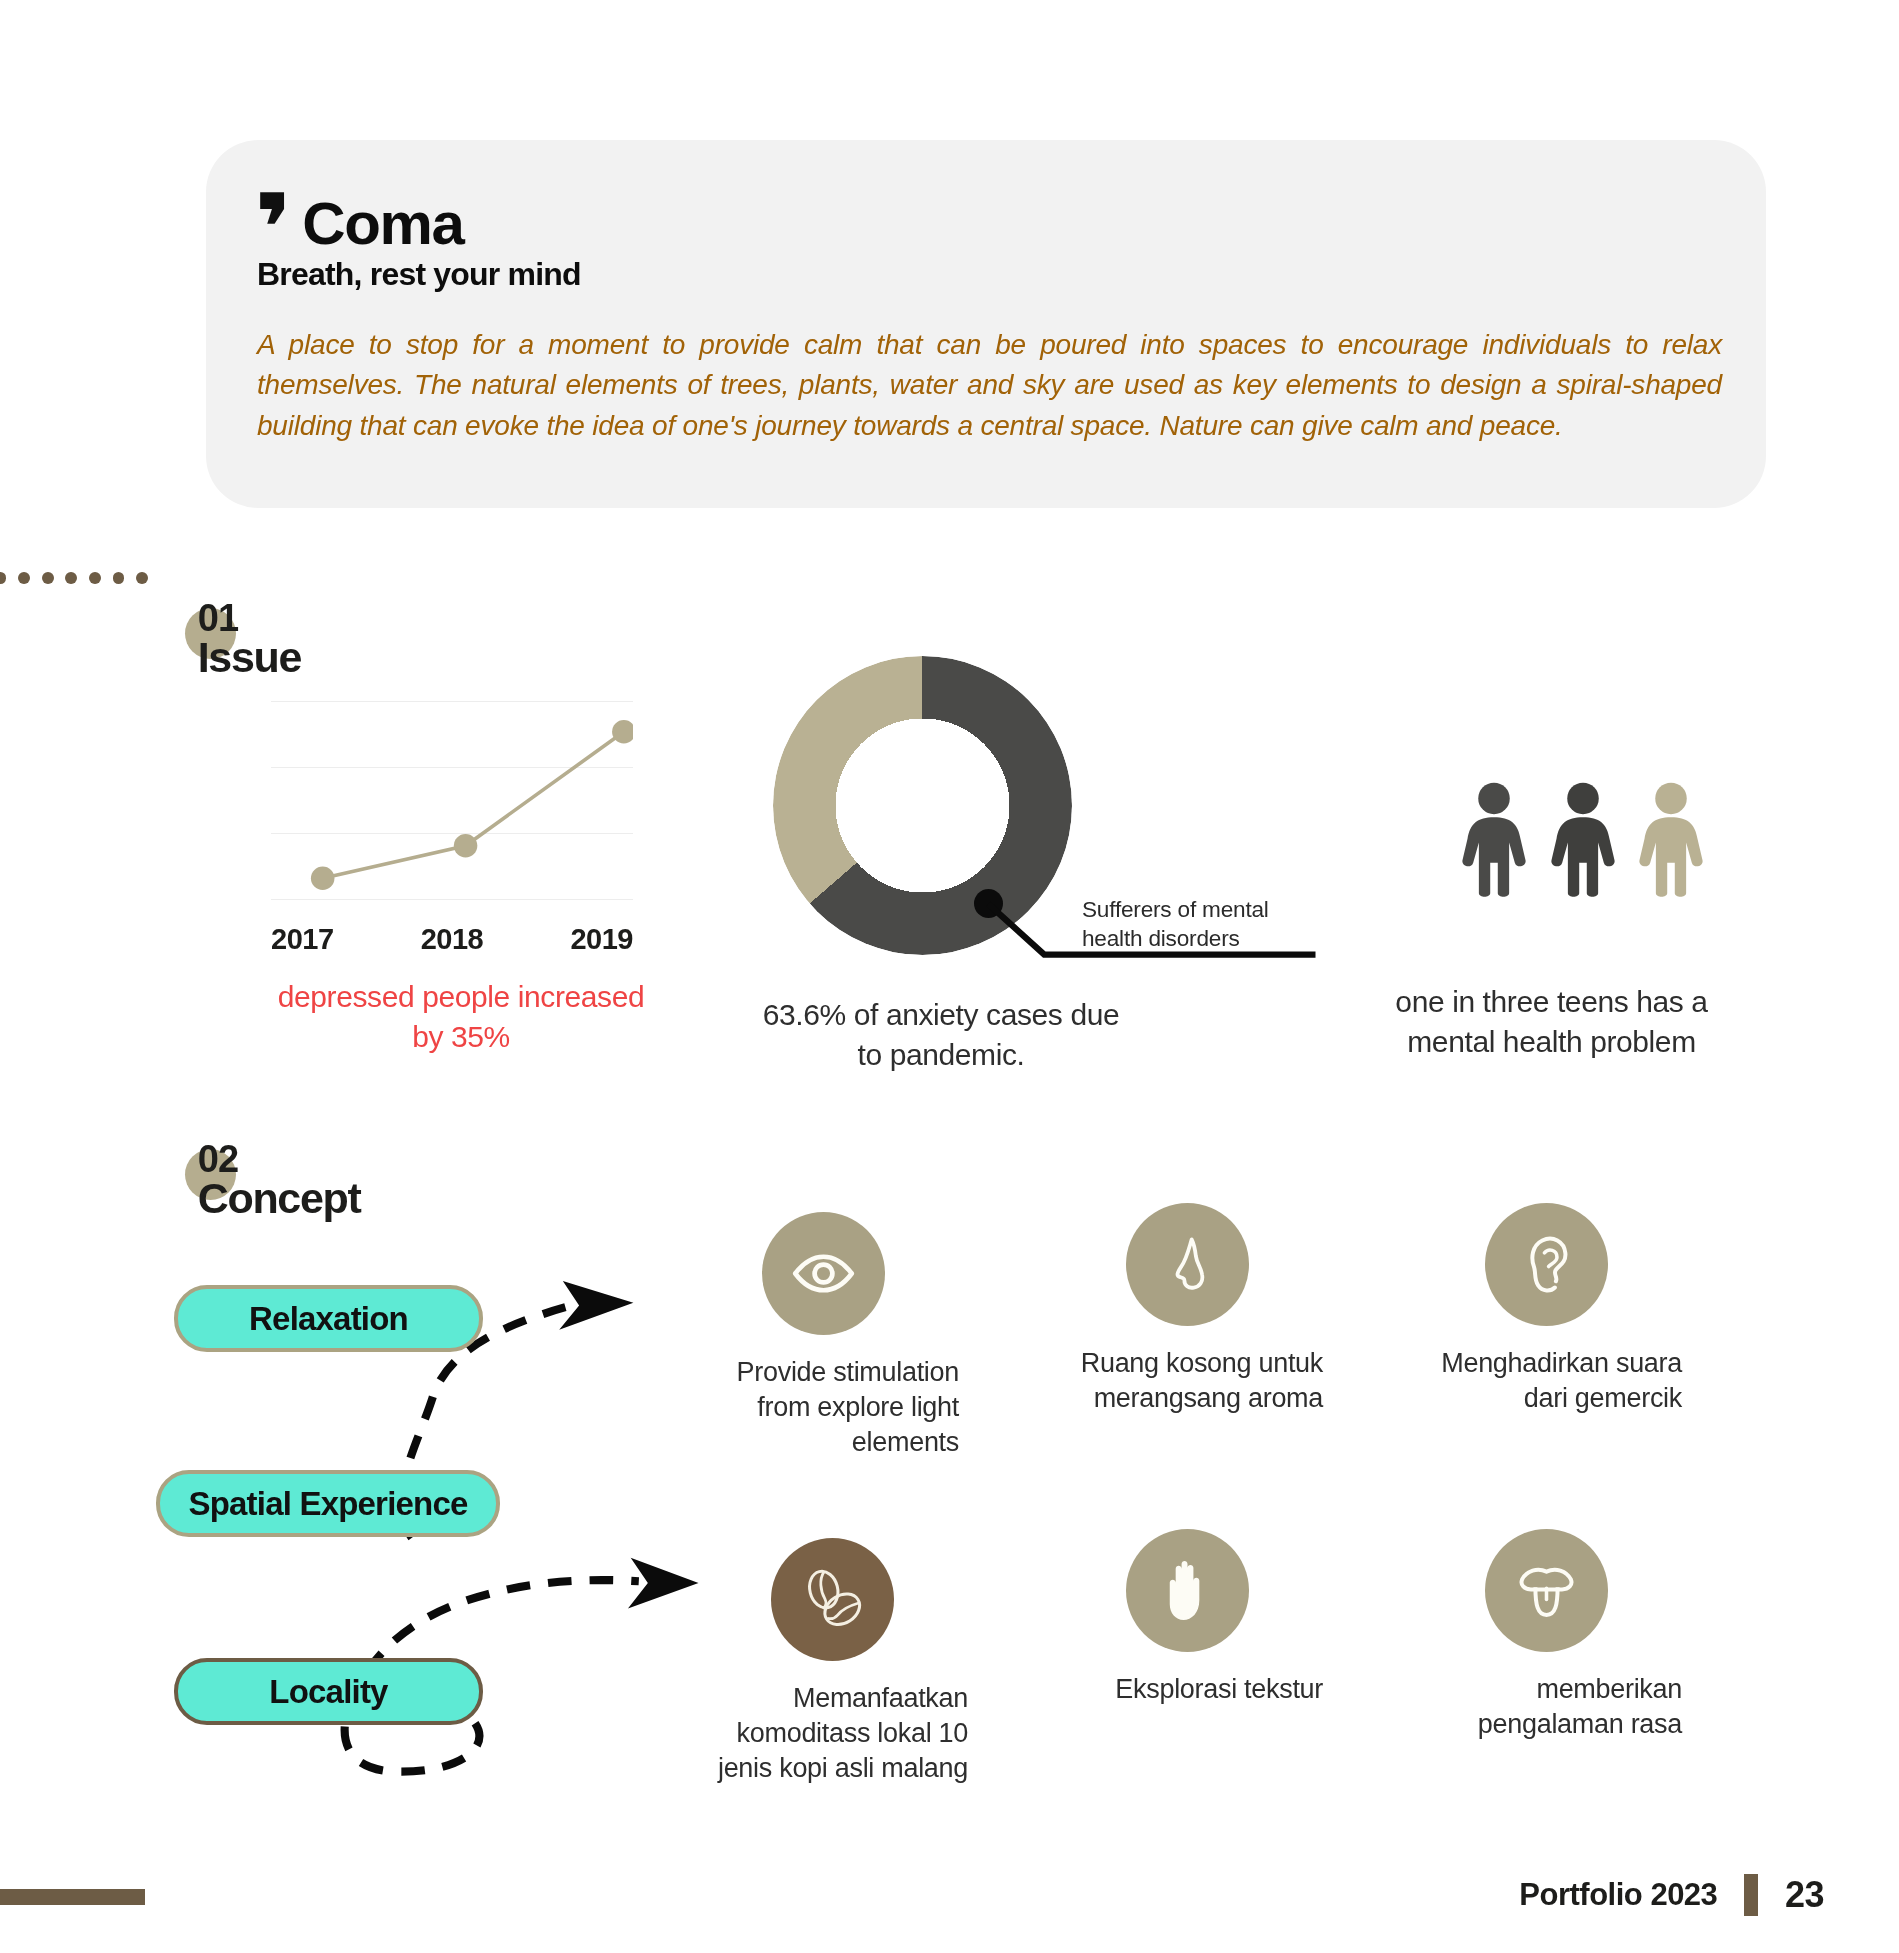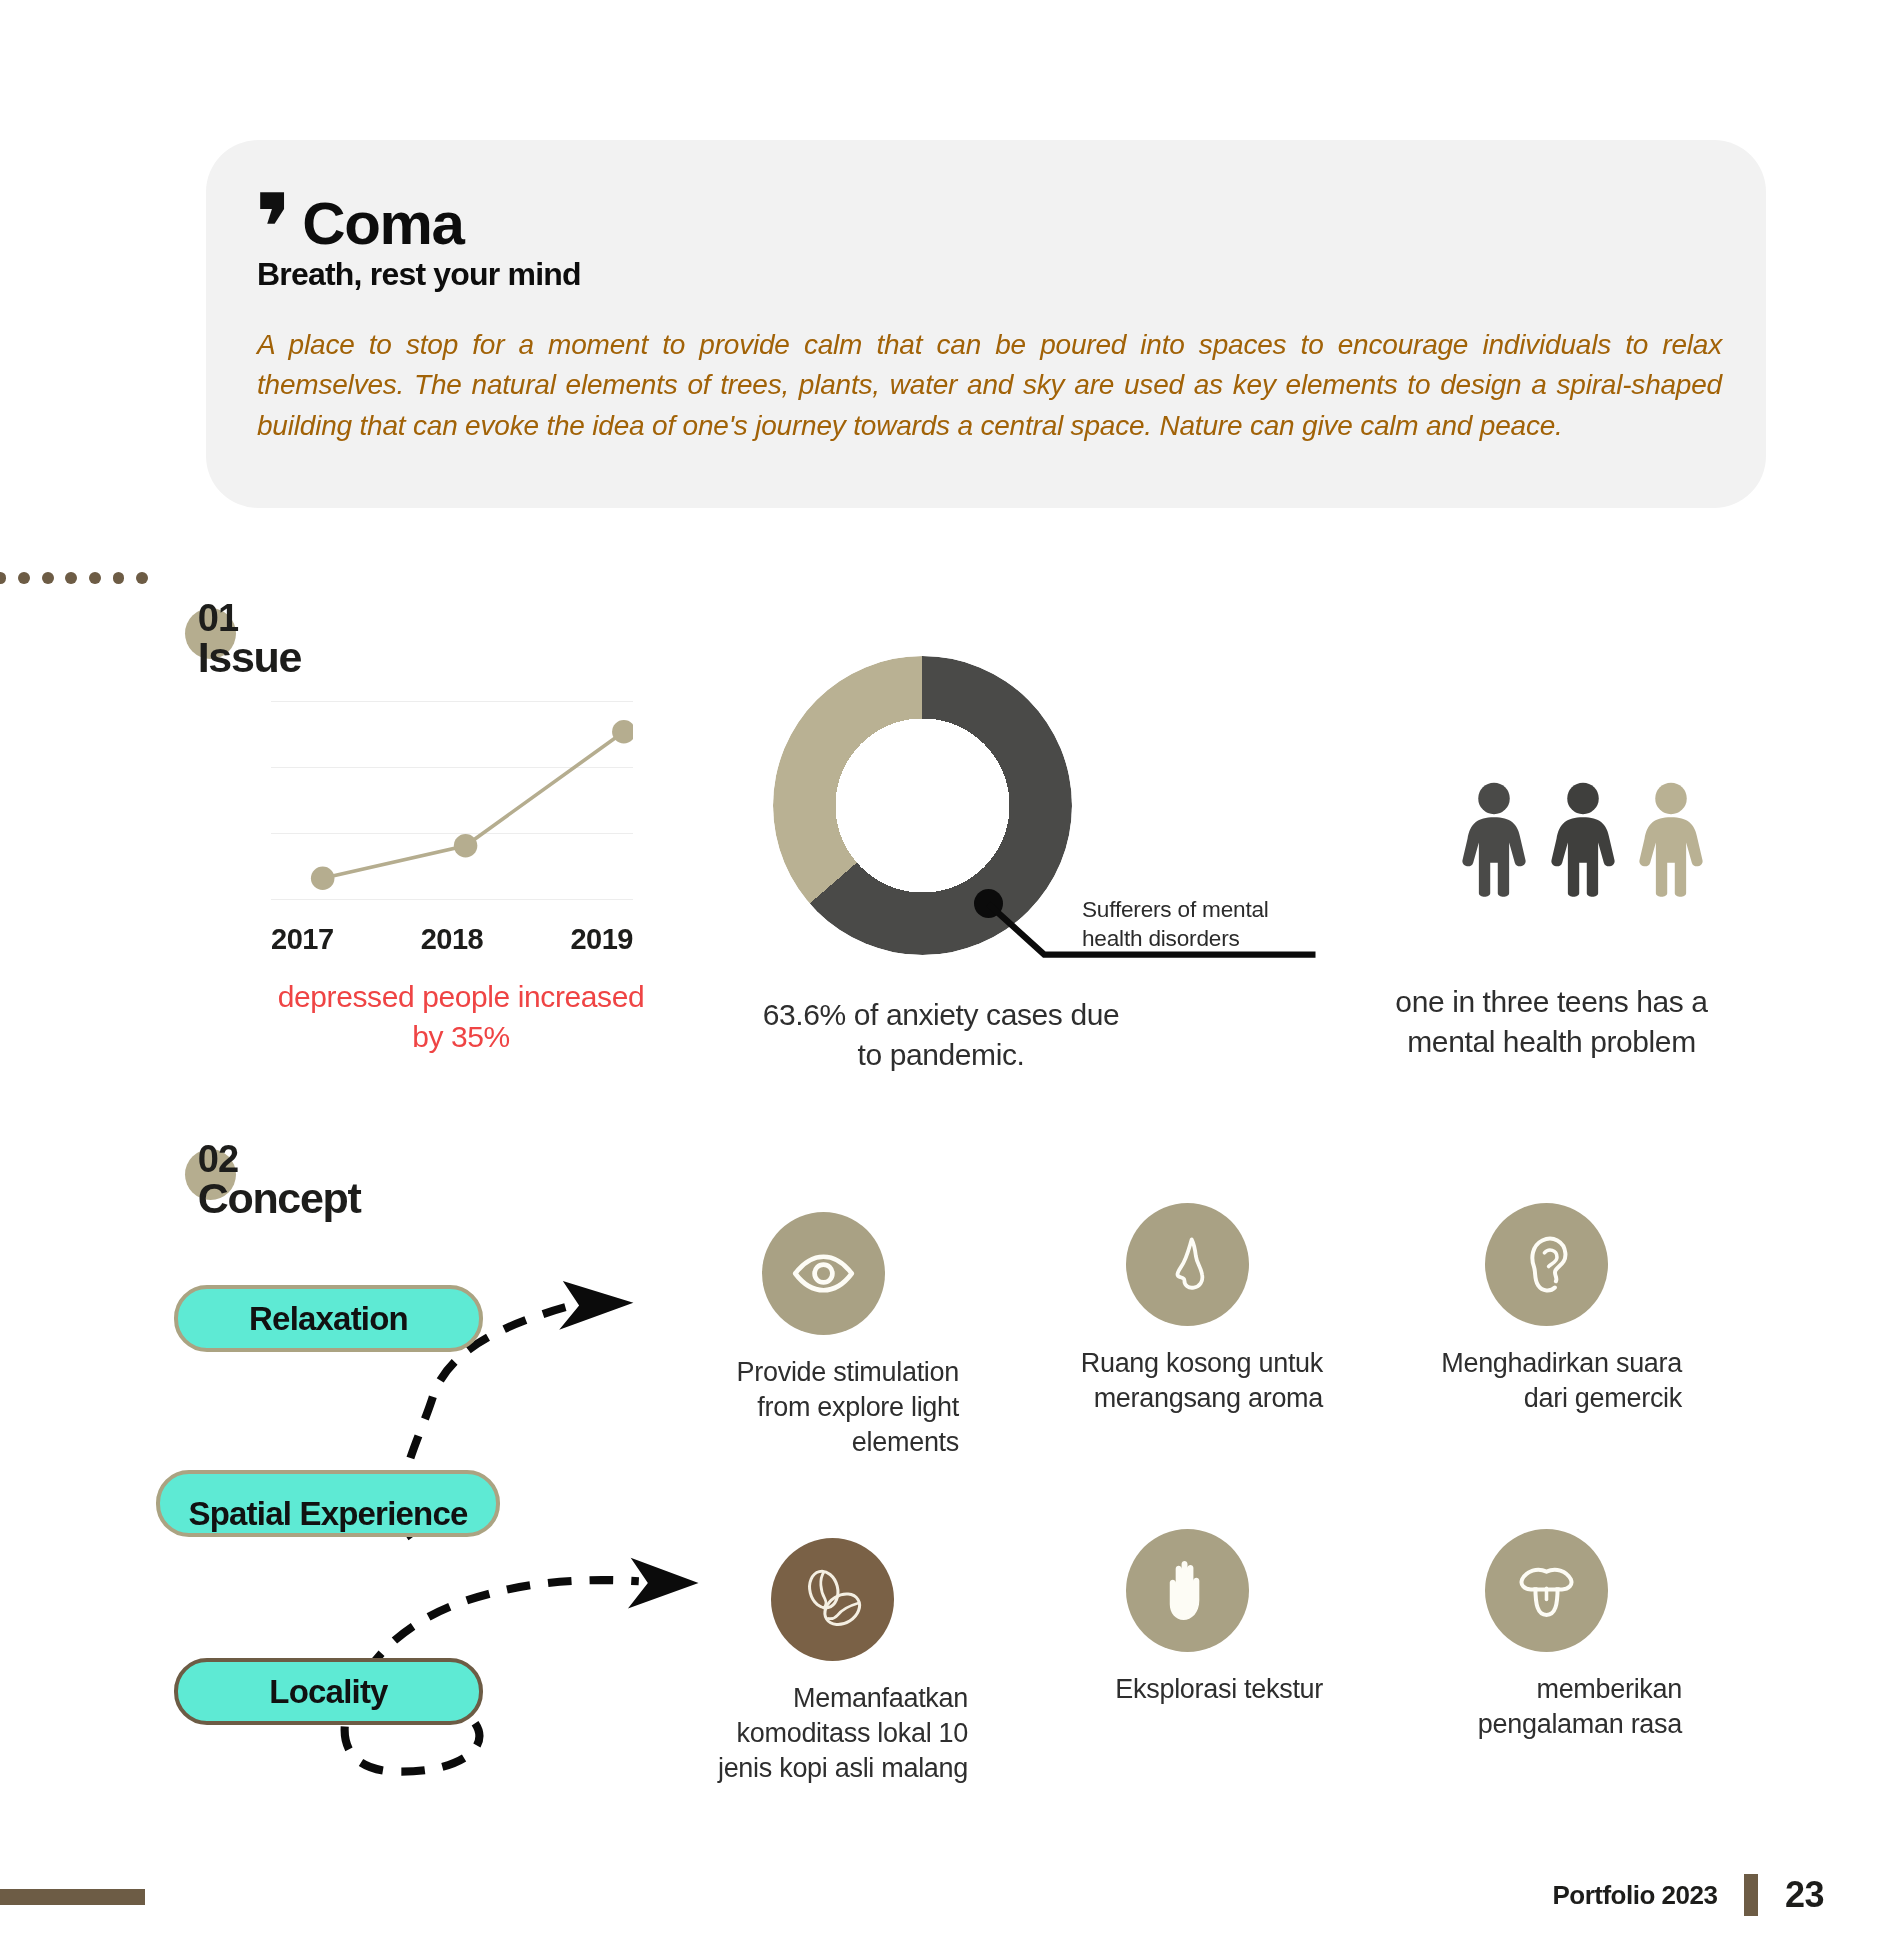--- a/index.html
+++ b/index.html
@@ -238,21 +238,21 @@
     justify-content: center;
   }
   .pill span {
     font-size: 33px;
     font-weight: 700;
     letter-spacing: -0.8px;
     color: #111111;
     white-space: nowrap;
   }
   .pill-relaxation { left: 174px; top: 1285px; width: 309px; }
-  .pill-spatial    { left: 156px; top: 1470px; width: 344px; align-items: flex-end; }
+  .pill-spatial    { left: 156px; top: 1470px; width: 344px; }
   .pill-locality   { left: 174px; top: 1658px; width: 309px; border-color: #6d5c45; }
 
   .arrows { position: absolute; left: 0; top: 0; overflow: visible; }
 
   
   .sense {
     position: absolute;
     width: 271px;
     text-align: right;
   }
@@ -284,21 +284,21 @@
   }
   .footer-right {
     position: absolute;
     right: 76px;
     top: 1874px;
     display: flex;
     align-items: center;
     gap: 27px;
   }
   .footer-right .ftext {
-    font-size: 26px;
+    font-size: 31px;
     font-weight: 700;
     letter-spacing: -0.5px;
     color: #1d1d1b;
   }
   .footer-right .fdiv {
     width: 13.6px; height: 42px;
     background: #6d5c45;
   }
   .footer-right .fpage {
     font-size: 36px;

